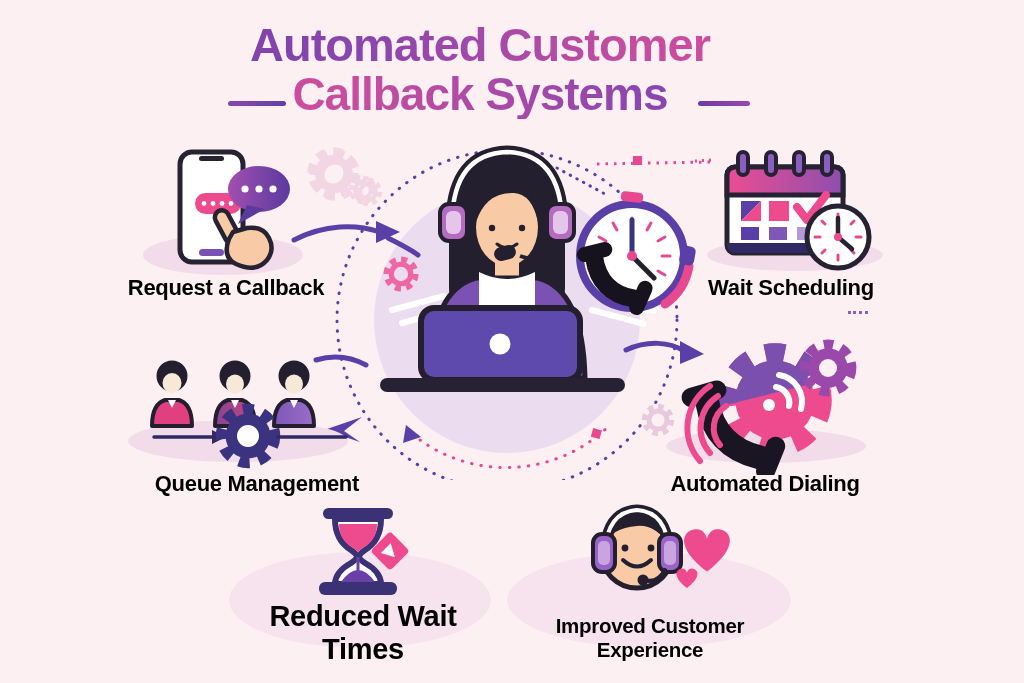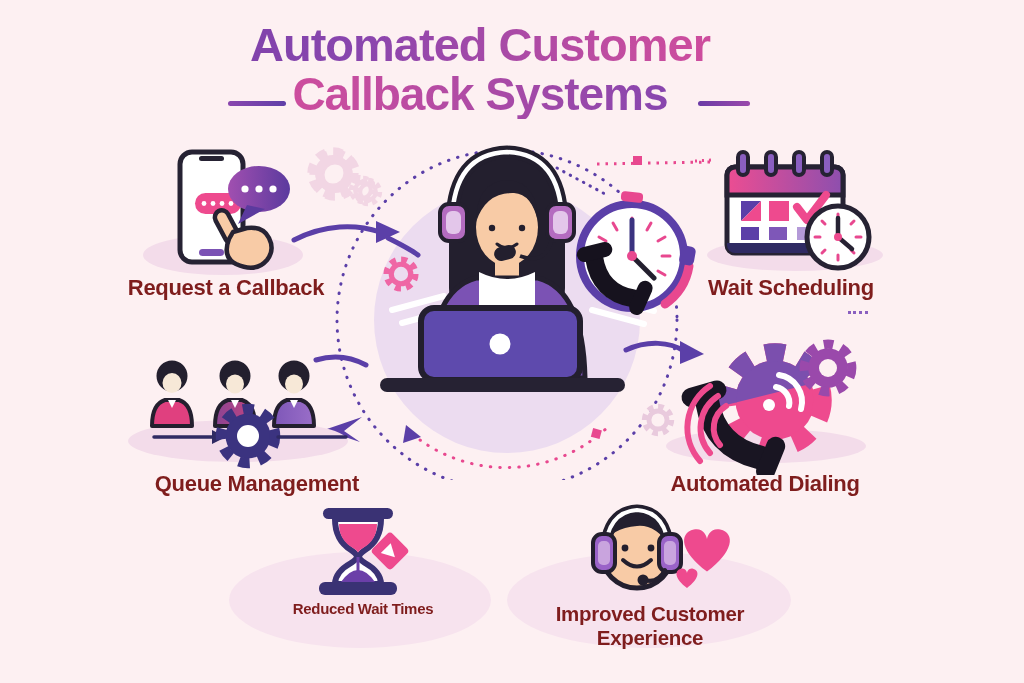--- a/index.html
+++ b/index.html
@@ -10,24 +10,24 @@
   }
   .title-wrap{position:absolute;top:20px;left:0;width:960px;text-align:center;line-height:1.06;}
   .title-line{font-weight:bold;letter-spacing:-1px;color:#8a46ae;
     -webkit-background-clip:text;background-clip:text;-webkit-text-fill-color:transparent;}
   .t1{font-size:47px;background-image:linear-gradient(90deg,#6d3ba6 0%,#8a46ae 38%,#c44da0 66%,#ed4b94 100%);}
   .t2{font-size:46px;background-image:linear-gradient(90deg,#ed4b94 0%,#c44da0 38%,#8a46ae 68%,#5b3ba7 100%);}
   .dash{position:absolute;height:5px;border-radius:3px;}
   .dash-left{left:228px;top:101px;width:58px;background:linear-gradient(90deg,#8a46ae,#5f3fa8);}
   .dash-right{left:698px;top:101px;width:52px;background:linear-gradient(90deg,#6b3ba6,#9a49ab);}
   .abs{position:absolute;}
-  .label{position:absolute;font-weight:bold;color:#7f1d1d;text-align:center;letter-spacing:-0.3px;}
+  .label{position:absolute;font-weight:bold;color:#000000;text-align:center;letter-spacing:-0.3px;}
   .lbl-22{font-size:22px;}
-  .lbl-23{font-size:15px;}
-  .lbl-20{font-size:20.5px;}
+  .lbl-23{font-size:29px;}
+  .lbl-20{font-size:20.5px;margin-top:12px;}
   .dots-stub{position:absolute;left:848px;top:311px;width:20px;border-top:3px dotted #8a5fc0;}
 </style>
 </head>
 <body>
 
 <div class="stage">
 
   <div class="title-wrap">
     <div class="title-line t1">Automated Customer</div>
     <div class="title-line t2">Callback Systems</div>

